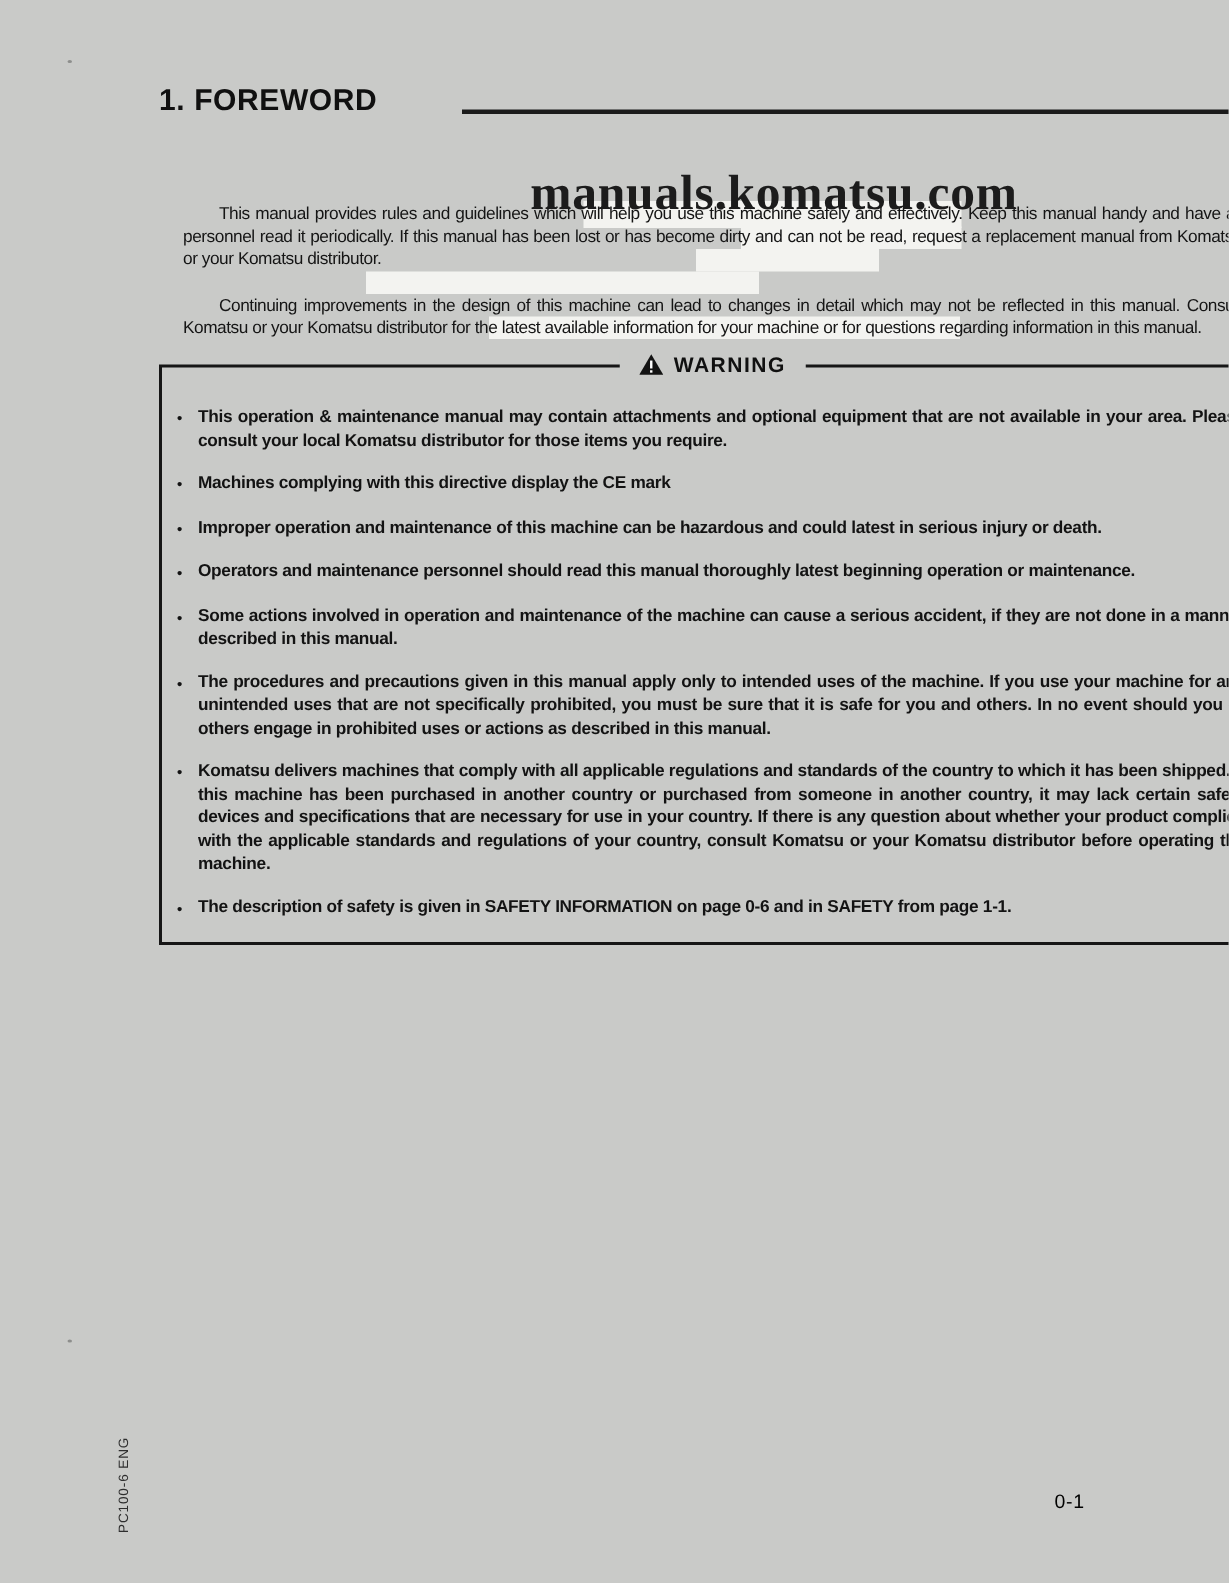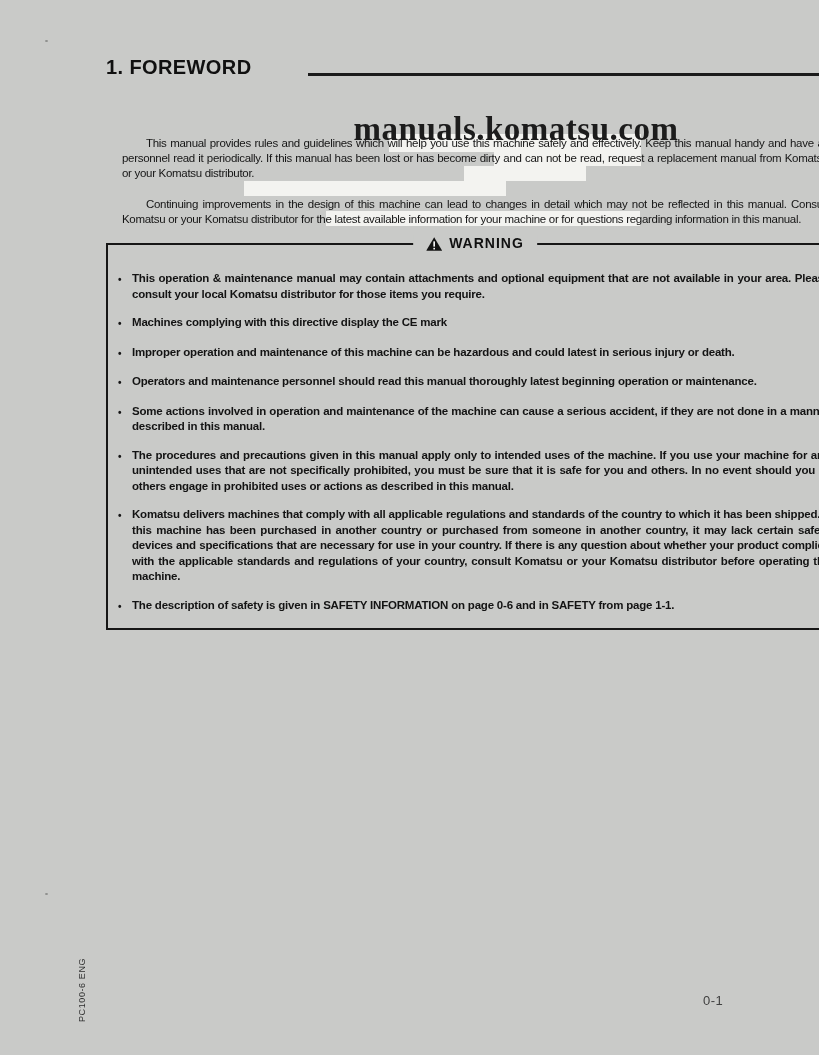--- a/index.html
+++ b/index.html
@@ -50,21 +50,21 @@
   }
   .warning-box{
     position:relative;margin-top:9px;
     border:2px solid #161616;
     padding:26px 12px 14px 10px;
   }
   .warning-label{
     position:absolute;top:-10px;left:50%;transform:translateX(-50%);
     background:var(--page-bg);
     padding:0 13px;
-    display:flex;align-items:flex-end;gap:7px;
+    display:flex;align-items:center;gap:7px;
     font-size:14px;font-weight:bold;letter-spacing:1px;color:#101010;
     white-space:nowrap;
   }
   .warn-tri{width:16px;height:14px;display:block;}
   #warning-list{
     list-style:none;margin:0;padding:0;
   }
   #warning-list li{
     display:flex;margin-bottom:13px;
     font-size:11.5px;font-weight:bold;line-height:15.5px;letter-spacing:-0.2px;
@@ -77,21 +77,21 @@
   #warning-list .item-body{flex:1;}
   #warning-list .chunk{text-align:justify;}
   #warning-list .chunk + .chunk{margin-left:28px;text-align:left;font-family:Liberation Mono, monospace;}
   .spine{
     position:absolute;left:77px;top:1022px;
     transform:rotate(-90deg);transform-origin:0 0;
     font-size:9px;letter-spacing:0.6px;color:#2e2e2e;white-space:nowrap;
   }
   .pageno{
     position:absolute;left:703px;top:993px;
-    font-size:13px;letter-spacing:0.5px;color:#404040;
+    font-size:13px;letter-spacing:0.5px;color:#000000;
   }
 </style>
 </head>
 <body>
 
 <div class="page">
 
   <span class="scan-dot" style="left:45px;top:40px;"></span>
   <span class="scan-dot" style="left:45px;top:893px;"></span>
 

